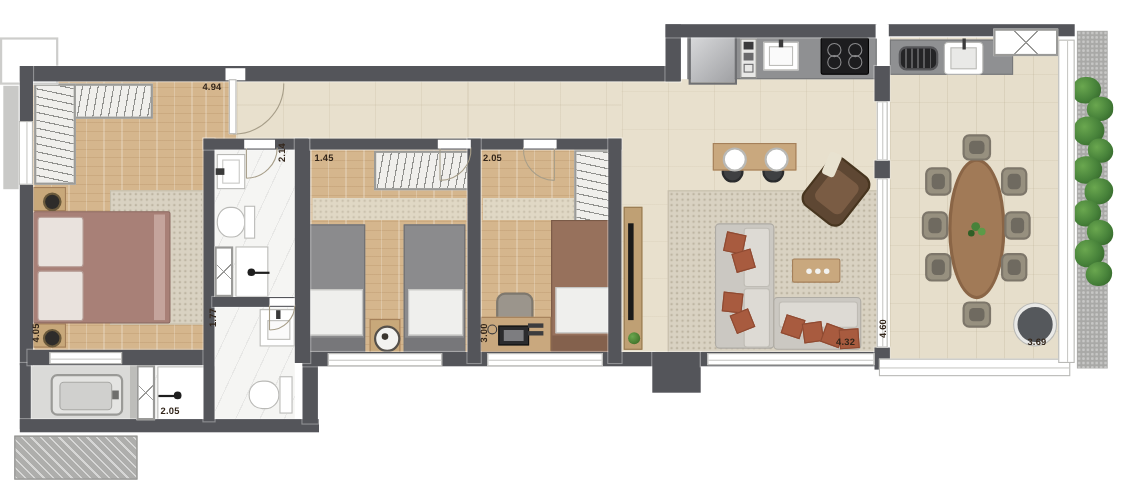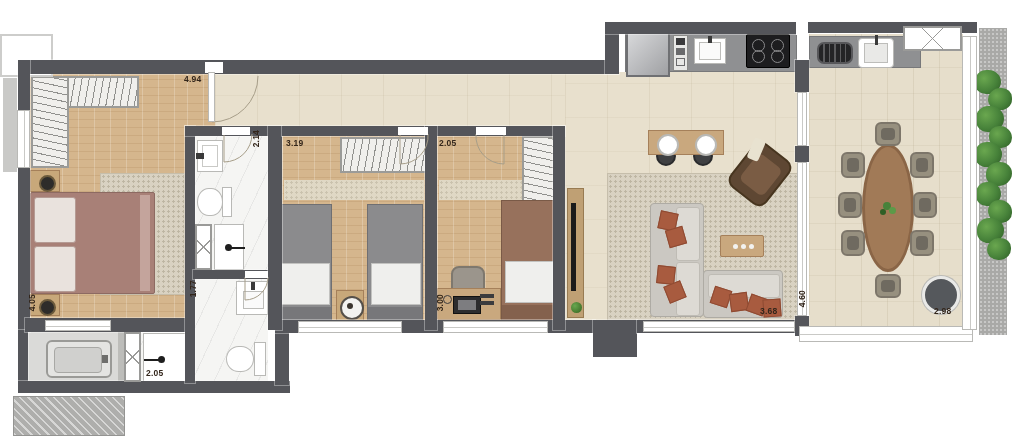--- a/index.html
+++ b/index.html
@@ -294,22 +294,22 @@
     <path d="M212,76 L212,122 M258,76 A46,46 0 0 1 212,122"></path>
     <path d="M224,134 L224,162 M252,134 A28,28 0 0 1 224,162"></path>
     <path d="M400,134 L400,164 M428,134 A28,28 0 0 1 400,164"></path>
     <path d="M504,134 L504,164 M476,134 A28,28 0 0 0 504,164"></path>
     <path d="M245,277 L245,300 M268,277 A23,23 0 0 1 245,300"></path>
   </svg>
 
   <div class="lab" style="left:184px;top:74px;">4.94</div>
   <div class="lab vlab" style="left:27px;top:294px;">4.05</div>
   <div class="lab vlab" style="left:251px;top:130px;">2.14</div>
-  <div class="lab" style="left:286px;top:138px;">3.19</div>
+  <div class="lab" style="left:286px;top:138px;">1.45</div>
   <div class="lab" style="left:439px;top:138px;">2.05</div>
   <div class="lab vlab" style="left:435px;top:294px;">3.00</div>
   <div class="lab vlab" style="left:188px;top:280px;">1.77</div>
   <div class="lab" style="left:146px;top:368px;">2.05</div>
-  <div class="lab" style="left:760px;top:306px;">3.68</div>
+  <div class="lab" style="left:760px;top:306px;">4.32</div>
   <div class="lab vlab" style="left:797px;top:290px;">4.60</div>
-  <div class="lab" style="left:934px;top:306px;">2.98</div>
+  <div class="lab" style="left:934px;top:306px;">3.69</div>
 
 </div>
 
 </body></html>

